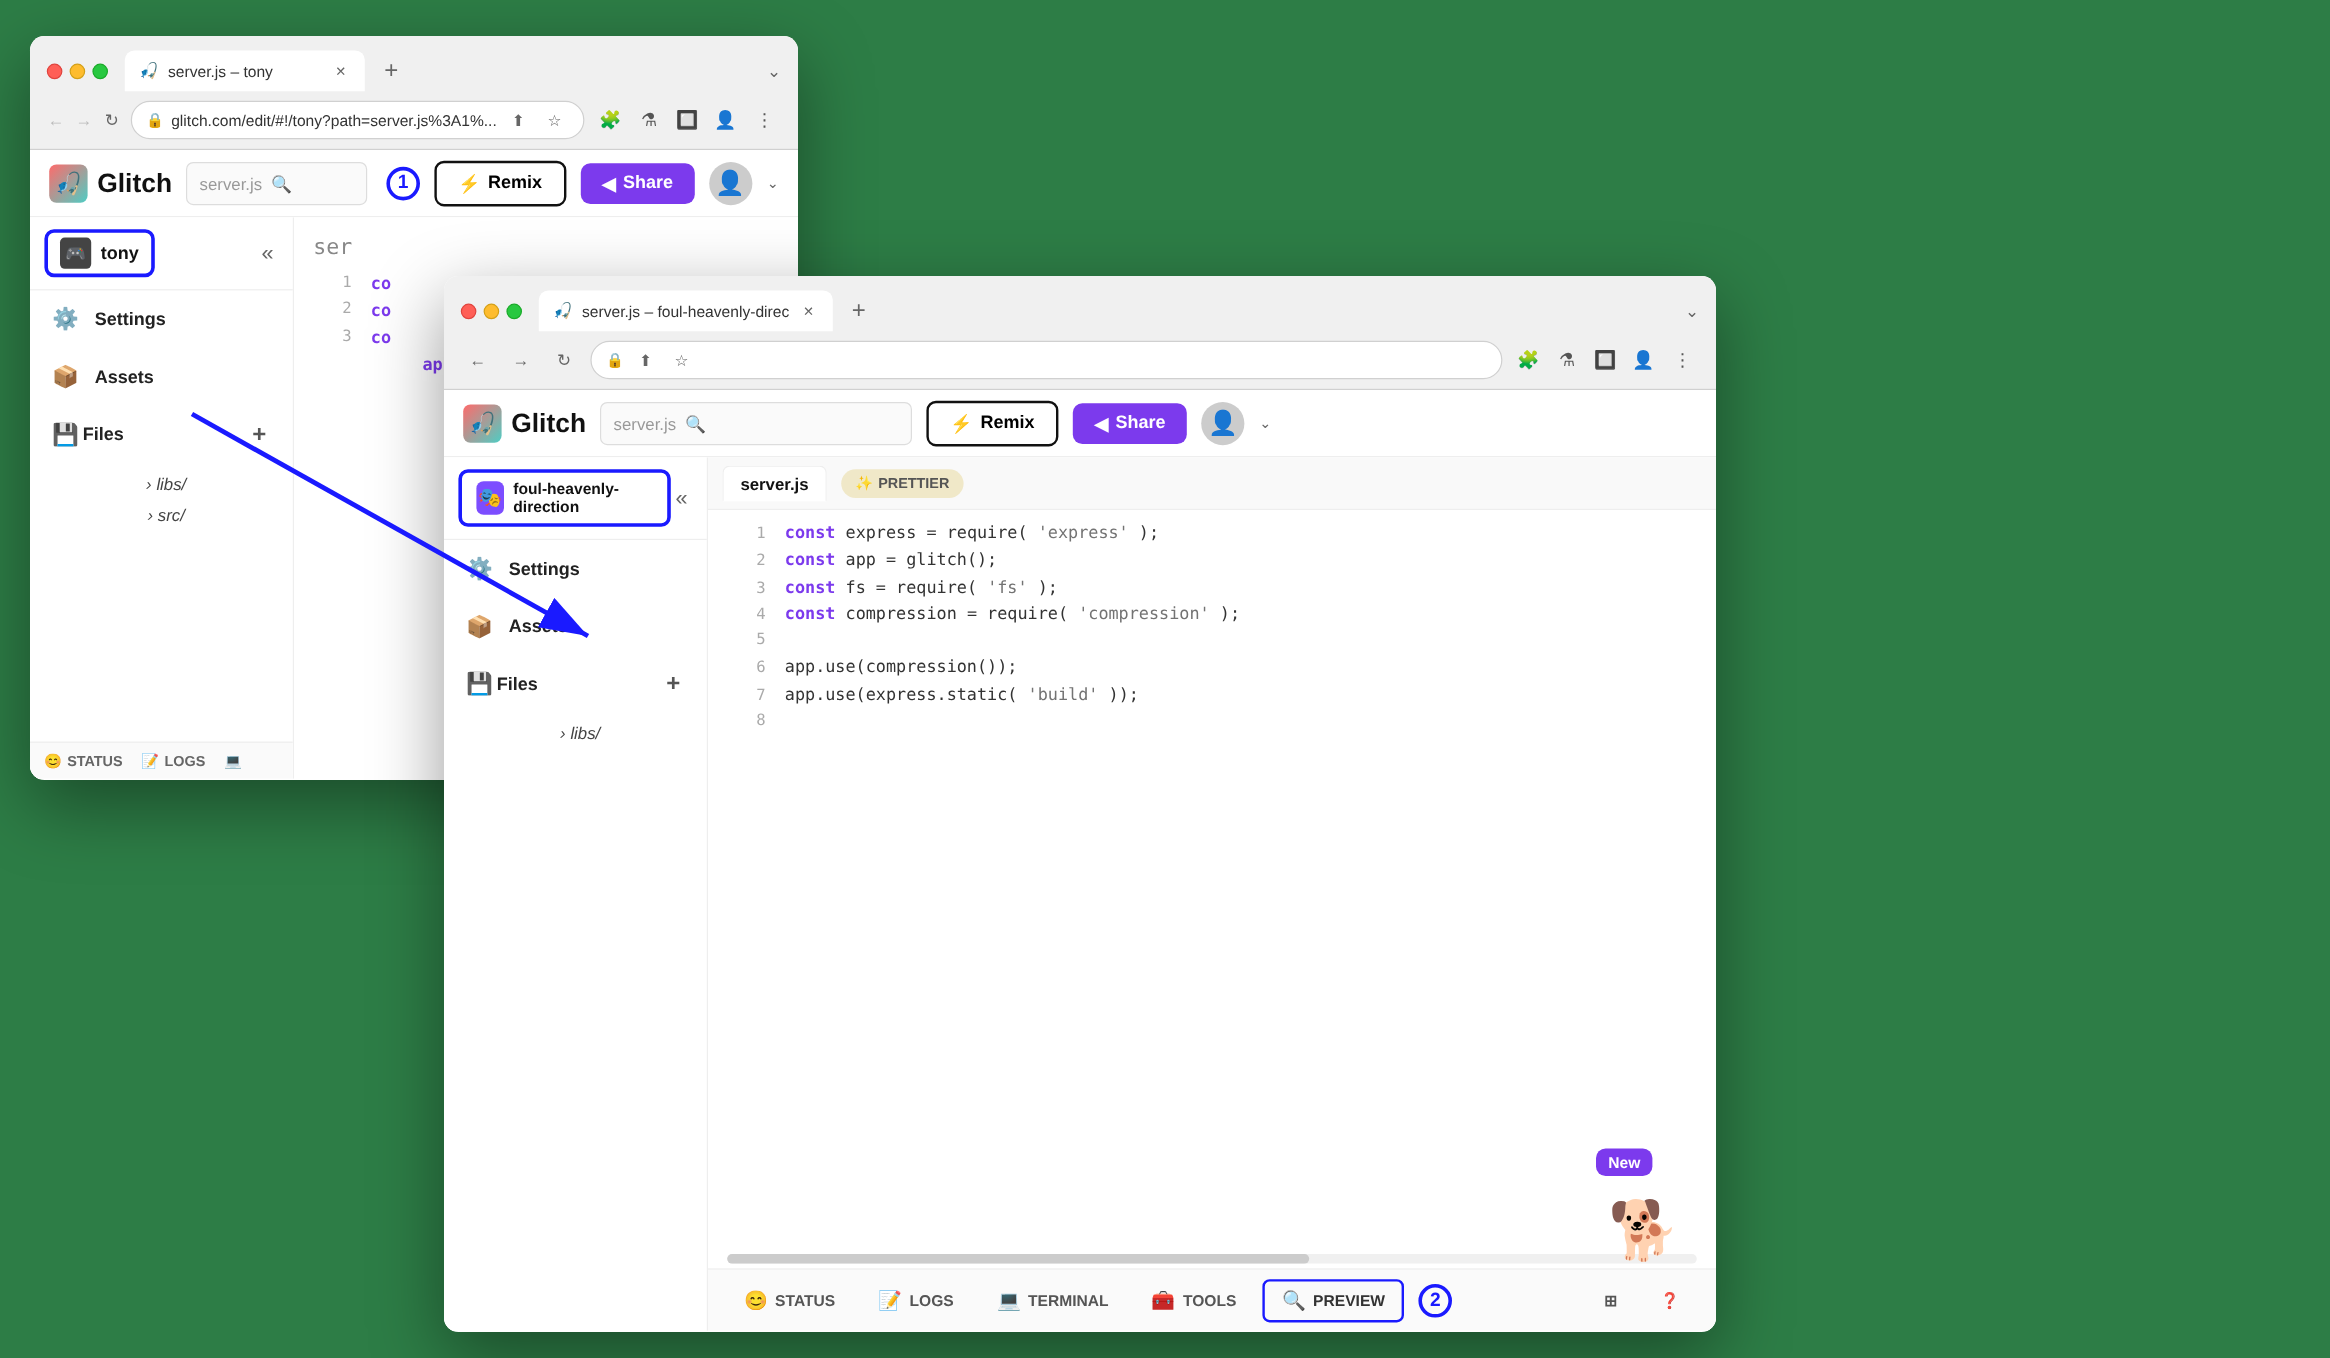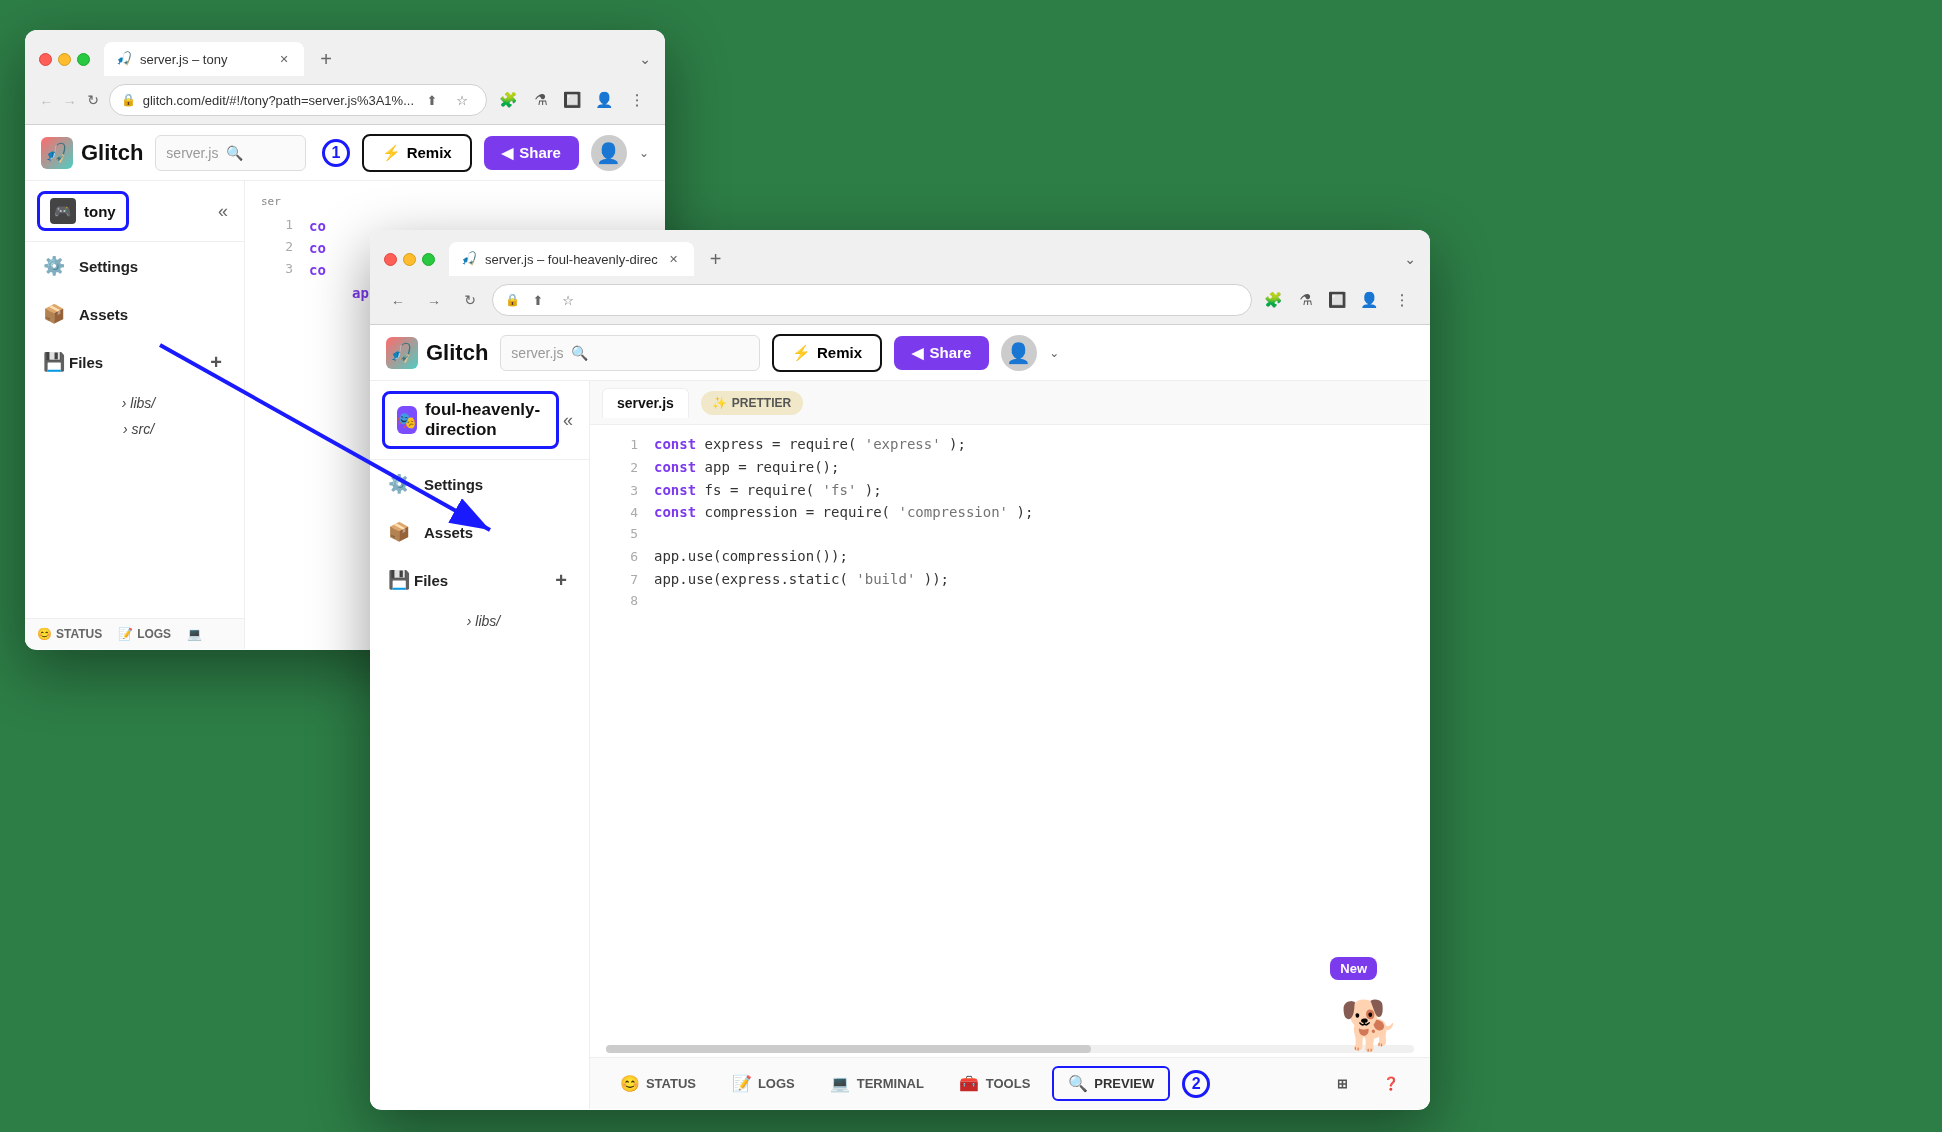--- a/index.html
+++ b/index.html
@@ -762,21 +762,21 @@
             <span>📝</span>
             <span>LOGS</span>
           </div>
           <div class="status-item">
             <span>💻</span>
           </div>
         </div>
       </div>
 
       <div class="partial-editor">
-        <div style="font-size:11px;color:#888;padding:4px 16px;font-family:monospace;">ser</div>
+        <div style="font-size:18px;color:#888;padding:4px 16px;font-family:monospace;">ser</div>
         <div class="partial-code-line">
           <span class="line-num">1</span>
           <span style="color:#7c3aed;font-weight:700;">co</span>
         </div>
         <div class="partial-code-line">
           <span class="line-num">2</span>
           <span style="color:#7c3aed;font-weight:700;">co</span>
         </div>
         <div class="partial-code-line">
           <span class="line-num">3</span>
@@ -851,21 +851,21 @@
       <div class="user-avatar">👤</div>
       <div class="chevron-down">⌄</div>
     </div>
 
     <div class="glitch-main">
 
       <div class="sidebar">
         <div class="sidebar-header">
           <div class="project-name-box-2">
             <div class="project-avatar-2">🎭</div>
-            <span class="project-name-text" style="font-size:17px;">foul-heavenly-direction</span>
+            <span class="project-name-text" style="font-size:13px;">foul-heavenly-direction</span>
           </div>
           <div class="collapse-btn">«</div>
         </div>
         <div class="sidebar-item">
           <div class="sidebar-item-icon">⚙️</div>
           <span>Settings</span>
         </div>
         <div class="sidebar-item">
           <div class="sidebar-item-icon">📦</div>
           <span>Assets</span>
@@ -901,21 +901,21 @@
               <span class="kw">const</span>
               <span> express = require(</span>
               <span class="str">'express'</span>
               <span>);</span>
             </span>
           </div>
           <div class="code-line">
             <span class="line-num">2</span>
             <span class="code-content">
               <span class="kw">const</span>
-              <span> app = require();</span>
+              <span> app = glitch();</span>
             </span>
           </div>
           <div class="code-line">
             <span class="line-num">3</span>
             <span class="code-content">
               <span class="kw">const</span>
               <span> fs = require(</span>
               <span class="str">'fs'</span>
               <span>);</span>
             </span>

